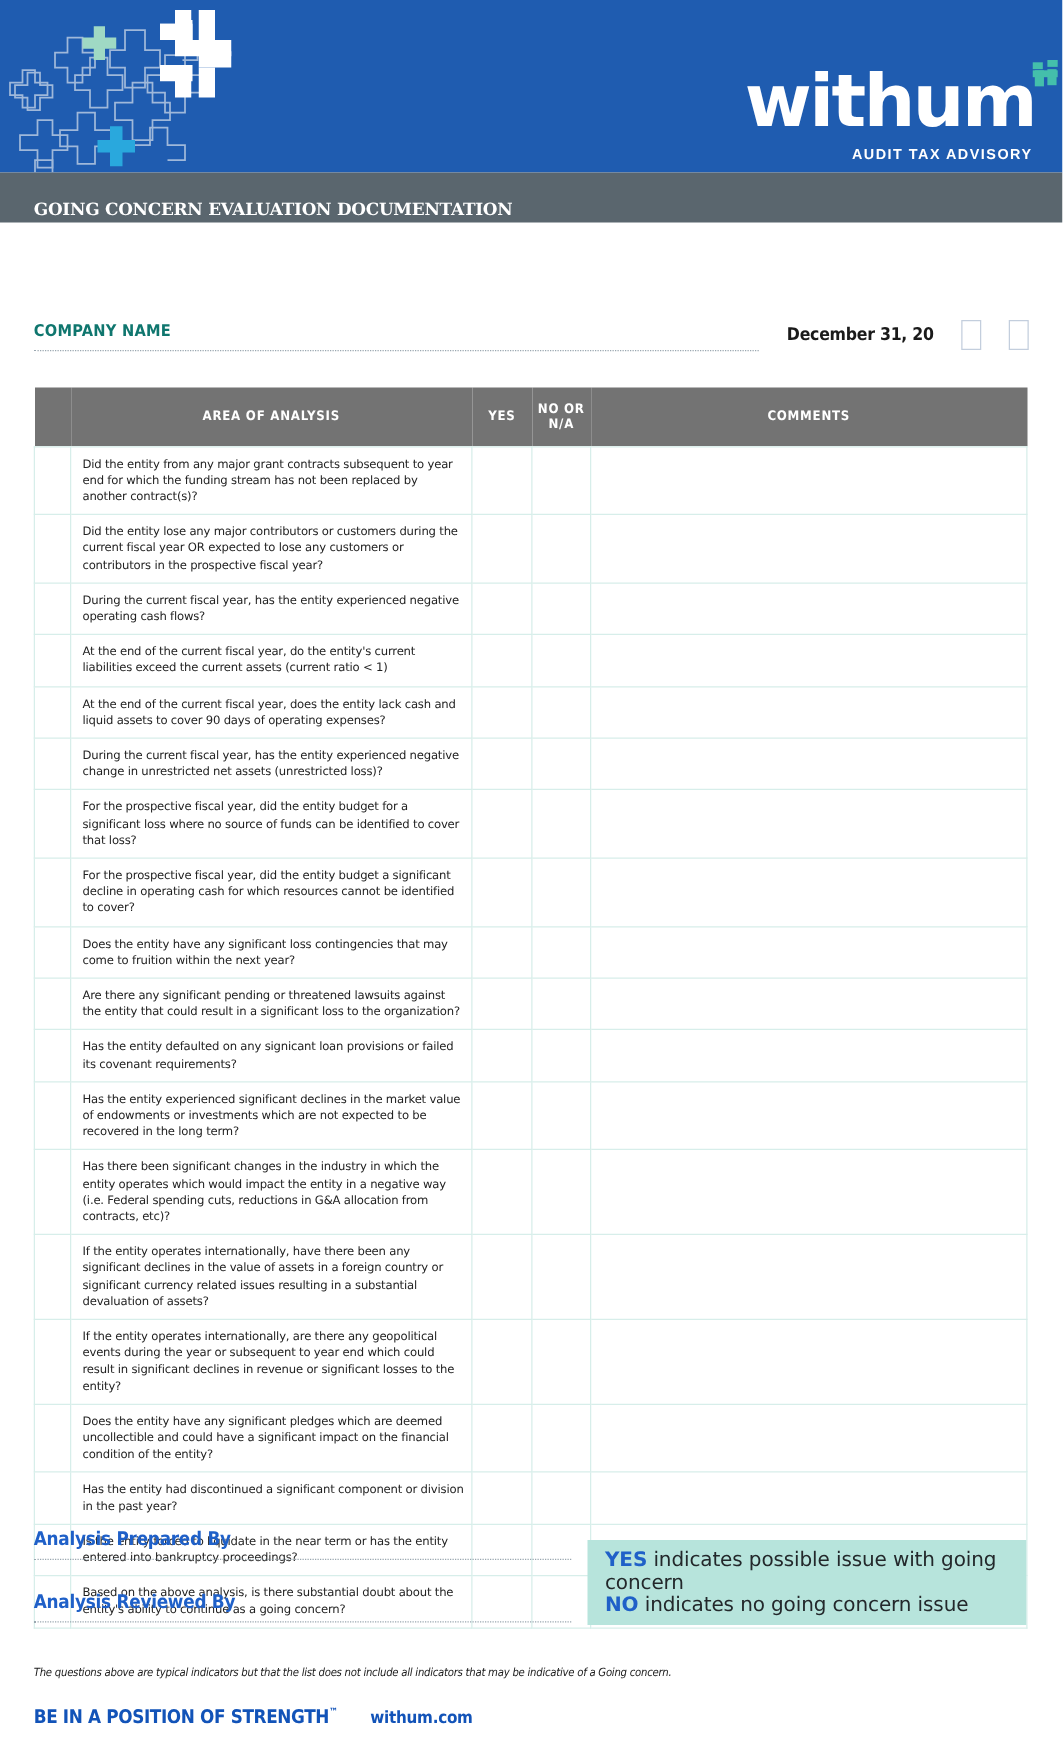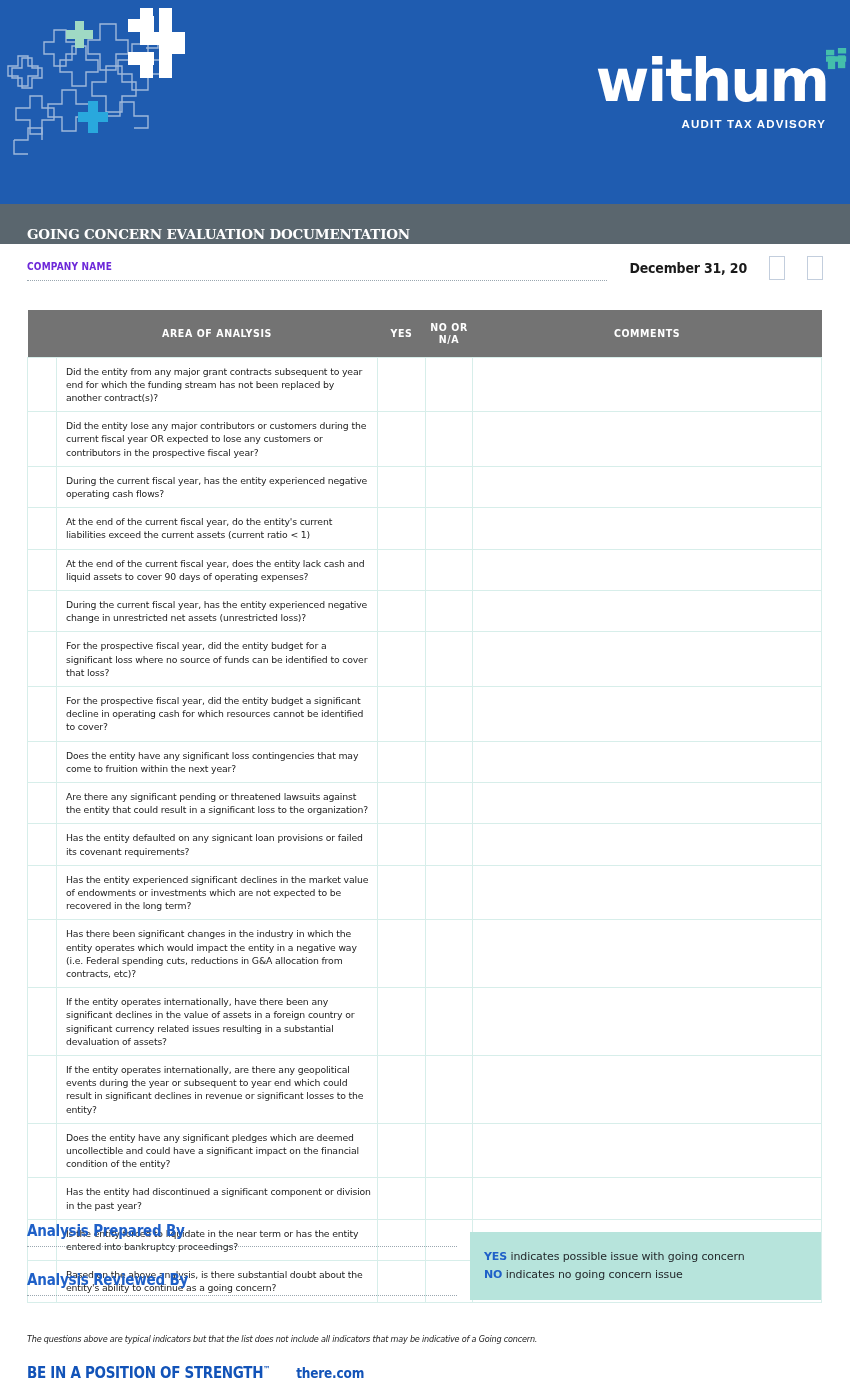--- a/index.html
+++ b/index.html
@@ -16,21 +16,21 @@
     position: relative;
     width: 850px;
     height: 1400px;
     background: #ffffff;
   }
 
   
   .header-band {
     position: relative;
     width: 850px;
-    height: 204px;
+    height: 138px;
     background: #1f5cb0;
     overflow: hidden;
   }
 
   .logo-pattern {
     position: absolute;
     left: 0;
     top: 8px;
     width: 250px;
     height: 160px;
@@ -95,23 +95,23 @@
     width: 850px;
     height: 40px;
   }
   .company-field {
     position: absolute;
     left: 27px; top: 8px;
     width: 580px;
   }
   .company-label {
     font-family: "DejaVu Sans Condensed", "DejaVu Sans", sans-serif;
-    font-size: 10px;
-    font-weight: bold;
-    color: #6d28d9;
+    font-size: 13px;
+    font-weight: bold;
+    color: #0f766e;
     letter-spacing: 0.2px;
     display: inline-block;
   }
   .dotted-rule {
     border-bottom: 1px dotted #9aa7b0;
     height: 1px;
     margin-top: 6px;
     width: 100%;
   }
   .date-field {
@@ -213,21 +213,21 @@
     width: 351px;
     height: 68px;
     background: #b7e4dc;
     display: flex;
     flex-direction: column;
     justify-content: center;
     padding-left: 14px;
   }
   .legend-line {
     font-family: "DejaVu Sans", sans-serif;
-    font-size: 11px;
+    font-size: 16px;
     color: #23282b;
     line-height: 18px;
     letter-spacing: -0.1px;
   }
   .legend-key {
     color: #1f60c8;
     font-weight: bold;
   }
 
   
@@ -512,16 +512,16 @@
       <span class="legend-key">NO</span><span> indicates no going concern issue</span>
     </div>
   </div>
 
   <div class="footnote">The questions above are typical indicators but that the list does not include all indicators that may be indicative of a Going concern.</div>
 
   <div class="footer-row">
     <div class="footer-tagline">
       <span>BE IN A POSITION OF STRENGTH</span><span class="tm">™</span>
     </div>
-    <div class="footer-url">there.com</div>
+    <div class="footer-url">withum.com</div>
   </div>
 
 </div>
 
 </body></html>

